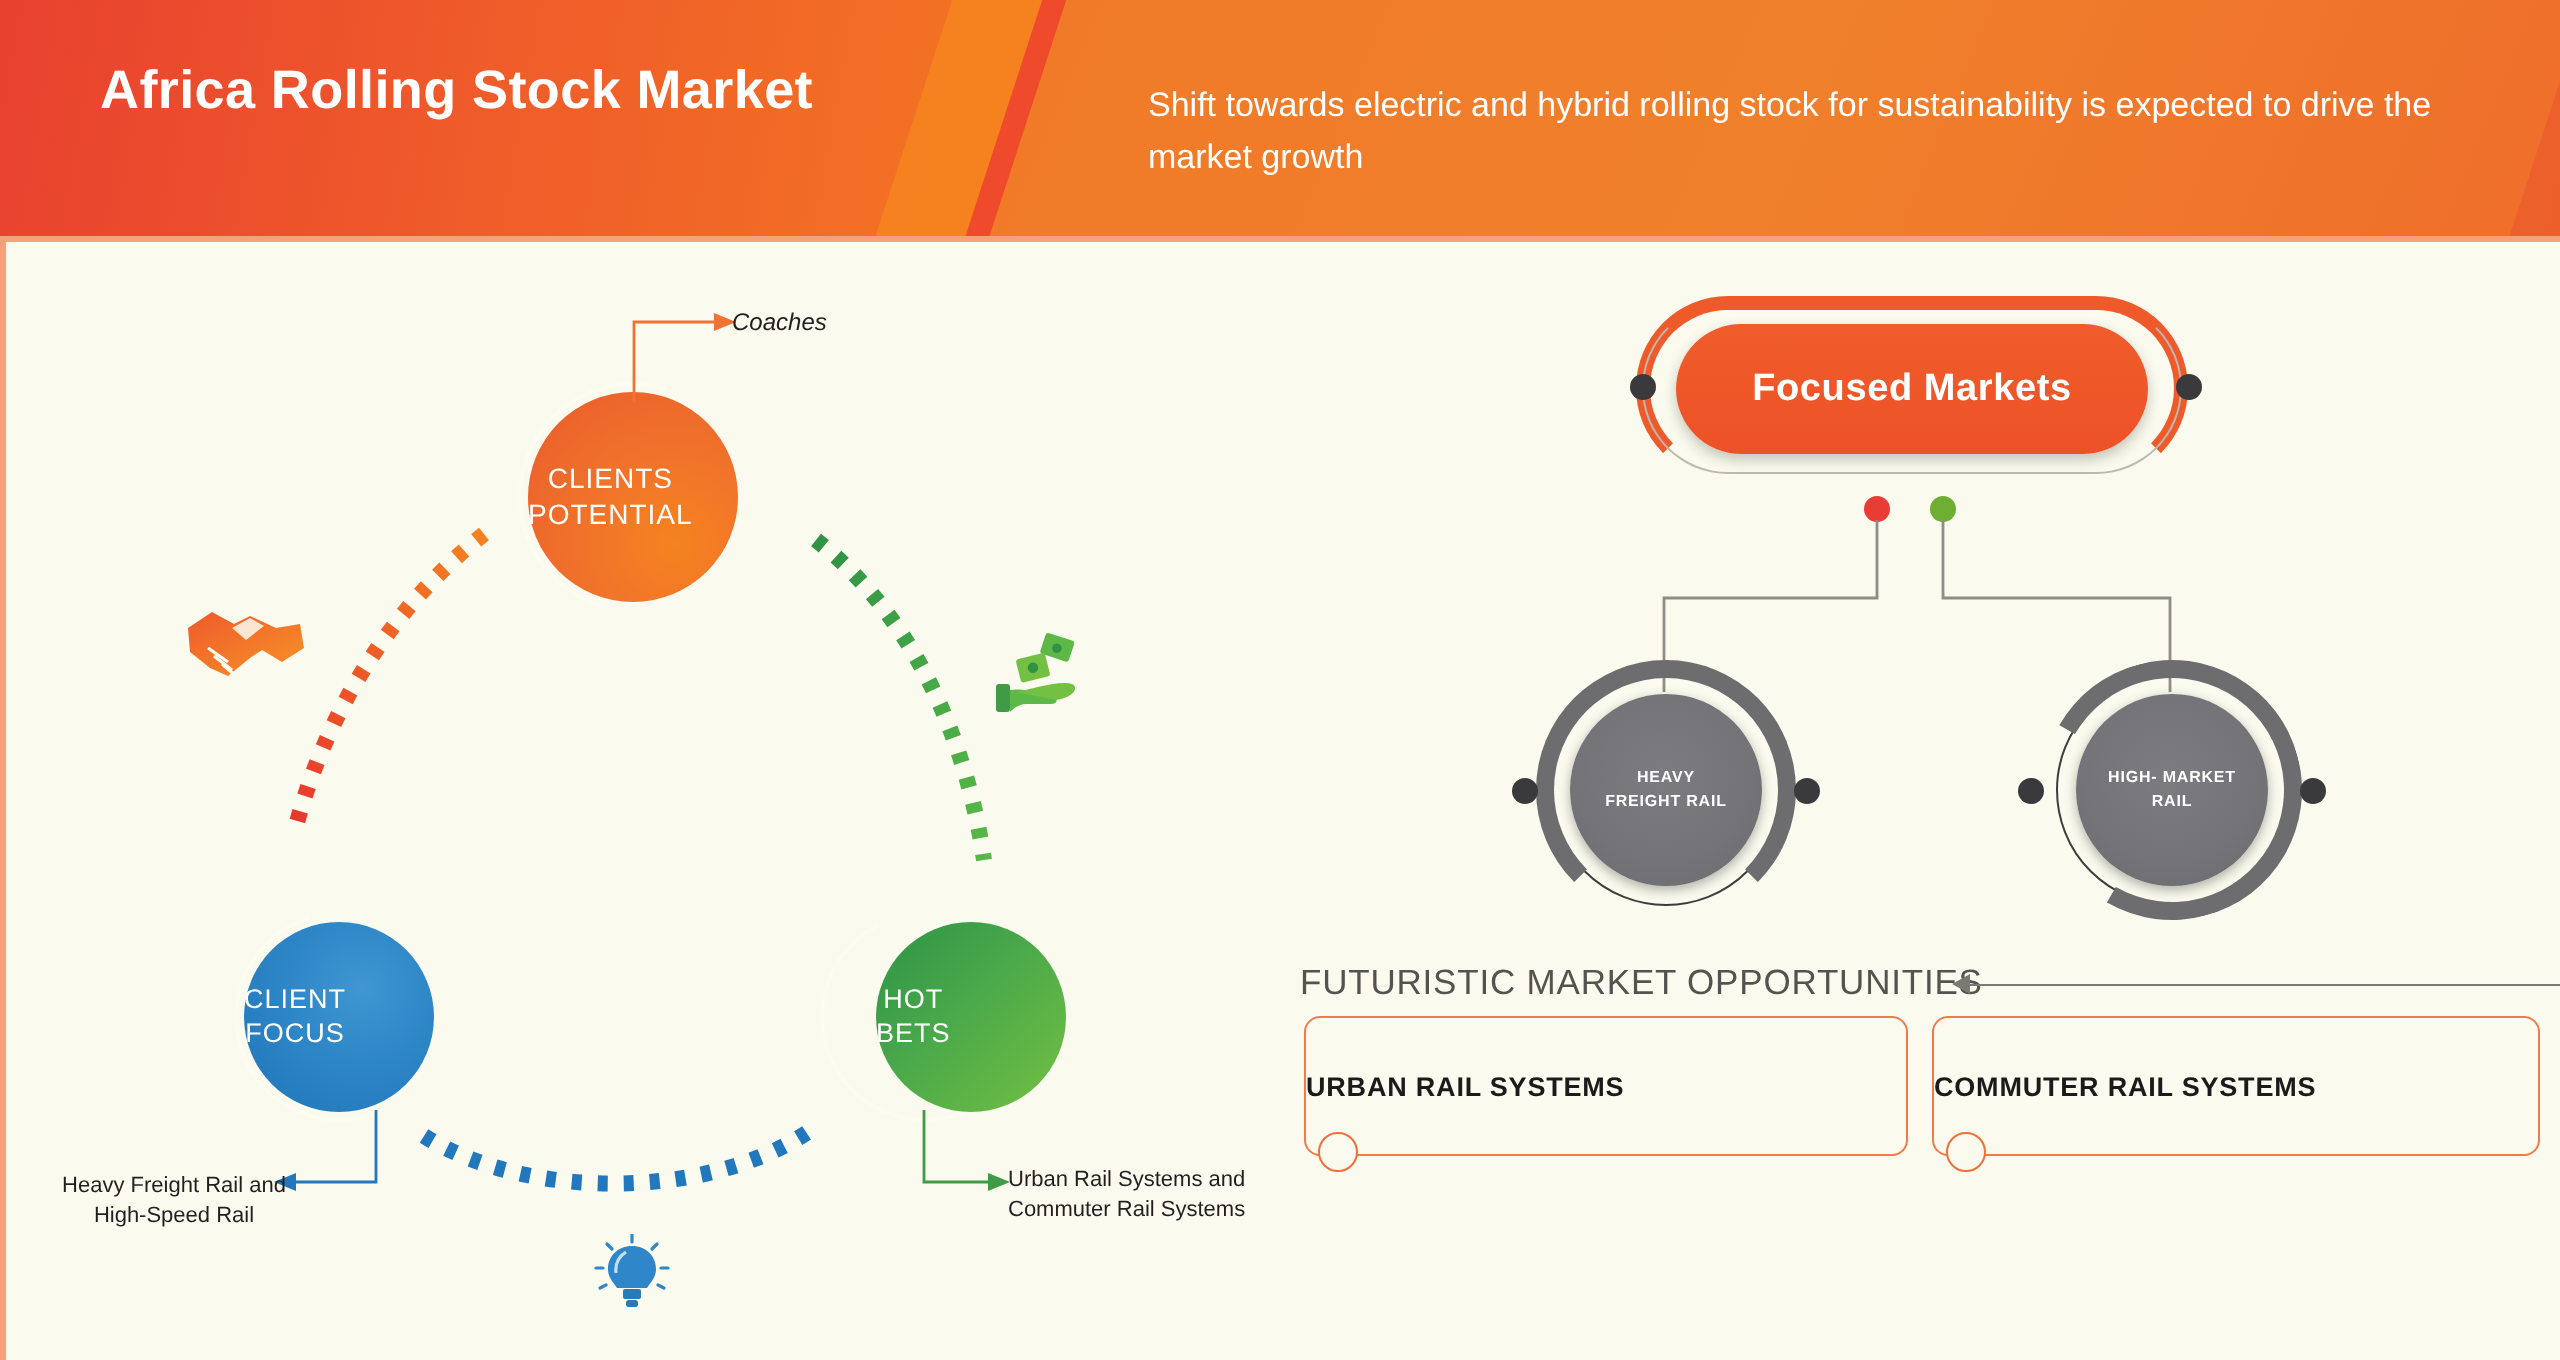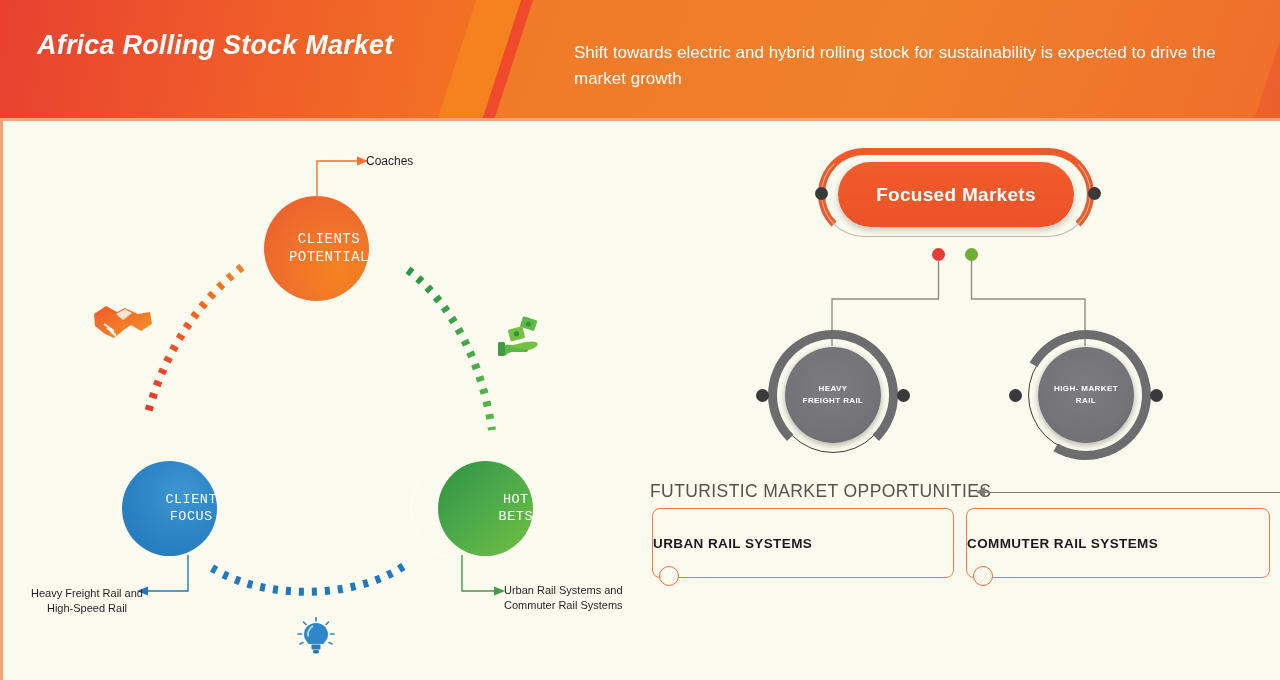--- a/index.html
+++ b/index.html
@@ -24,44 +24,43 @@
   #header .stripe-b {
     position: absolute; left: 500px; top: -30px; width: 13px; height: 190px;
     background: #ef4a2c; transform: skewX(-18deg);
   }
   #header .stripe-c {
     position: absolute; left: 512px; top: -30px; width: 760px; height: 190px;
     background: linear-gradient(95deg, #f07a28 0%, #f0802b 50%, #ef6f2b 100%);
     transform: skewX(-18deg);
   }
   #hdr-title {
-    position: absolute; left: 37px; top: 28px; width: 400px;
+    position: absolute; left: 50px; top: 28px; width: 400px;
     color: #ffffff; font-size: 27px; font-weight: bold; line-height: 1.28;
-    letter-spacing: .2px; z-index: 5; font-style: italic;
+    letter-spacing: .2px; z-index: 5;
   }
   #hdr-sub {
     position: absolute; left: 574px; top: 40px; width: 660px;
     color: #ffffff; font-size: 17px; line-height: 1.5; font-weight: 400; z-index: 5;
   }
   #hdr-rule {
     position: absolute; left: 0; top: 118px; width: 1280px; height: 3px;
     background: #f7a07a;
   }
   #left-rule {
     position: absolute; left: 0; top: 118px; width: 3px; height: 562px;
     background: #f7a07a;
   }
 
   
   .circ {
     position: absolute; border-radius: 50%;
-    display: flex; align-items: center; justify-content: flex-end;
+    display: flex; align-items: center; justify-content: flex-start;
     text-align: center; color: #fff; line-height: 1.22;
     letter-spacing: .5px;
-    font-family: Liberation Mono, monospace;
   }
   .lbl-small { position: absolute; font-size: 11.5px; color: #231f20; line-height: 1.35; }
 
   
   #c-clients {
     left: 264px; top: 196px; width: 105px; height: 105px;
     background: radial-gradient(circle at 70% 72%, #f5831f 0%, #f1742a 40%, #ea5b2e 100%);
     font-size: 14px;
   }
   #c-clients-arc {
@@ -87,21 +86,21 @@
   #c-hot-arc {
     position: absolute; left: 410px; top: 456px; width: 105px; height: 105px;
     border-radius: 50%; border: 2px solid #fdfcf0; border-top-color: transparent;
     border-right-color: transparent; transform: rotate(18deg);
   }
 
   
   .dotarc { position: absolute; }
 
   
-  #lbl-coaches { left: 366px; top: 153px; font-size: 12px; }
+  #lbl-coaches { left: 366px; top: 153px; font-size: 12px; font-style: italic; }
   #lbl-hot { left: 504px; top: 583px; font-size: 11px; width: 150px; }
   #lbl-focus { left: 12px; top: 586px; font-size: 11px; width: 150px; text-align: center; }
 
   
   #fm-wrap { position: absolute; left: 810px; top: 148px; width: 292px; height: 96px; }
   #fm-ring {
     position: absolute; left: 8px; top: 0; width: 276px; height: 92px;
     border: 7px solid #ef5a2b; border-radius: 46px;
     border-bottom-color: transparent;
   }

